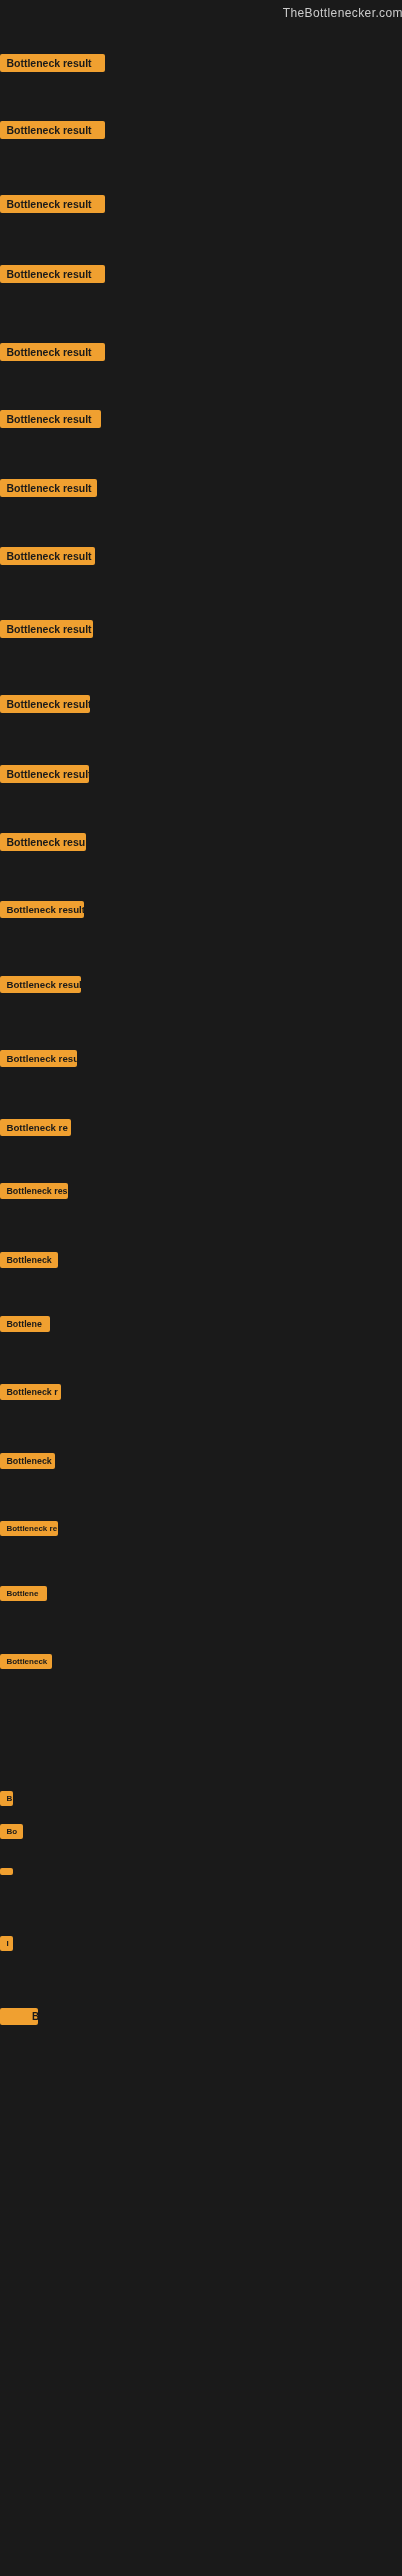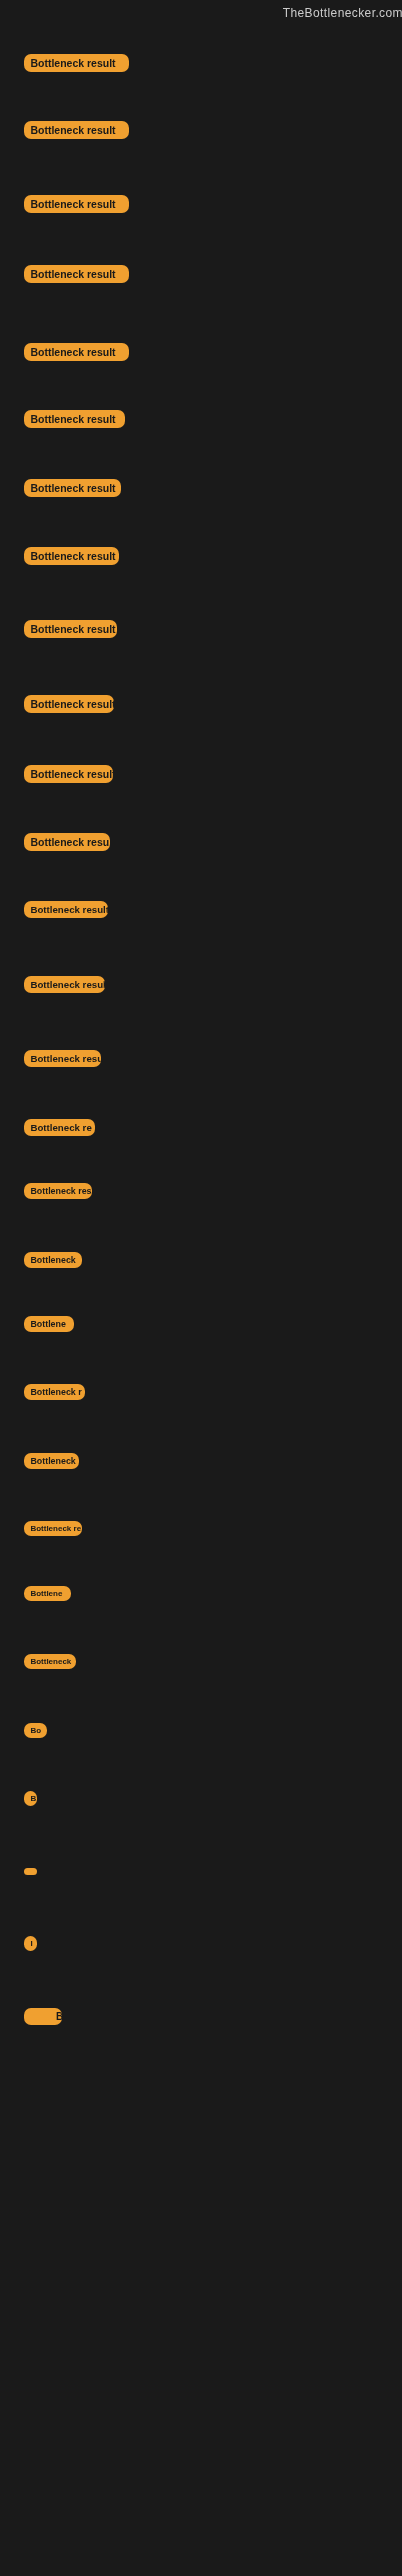--- a/index.html
+++ b/index.html
@@ -25,24 +25,23 @@
       letter-spacing: 0.4px;
     }
 
     .bottleneck-badge {
       background-color: #f0a030;
       color: #1a1a1a;
       font-size: 10.5px;
       font-weight: bold;
       padding: 3.2px 6.4px;
       display: inline-block;
-      border-radius: 7px;
+      border-radius: 2px;
       white-space: nowrap;
       overflow: hidden;
-      margin-left: 24px;
     }
 
     .badge-container {
       position: absolute;
       left: 0;
     }
   </style>
 </head>
 <body>
 
@@ -66,19 +65,19 @@
     <div class="badge-container" style="top: 1026px;"><span class="bottleneck-badge" style="font-size: 9.7px; max-width: 77px; width: 77px;">Bottleneck result</span></div>
     <div class="badge-container" style="top: 1095px;"><span class="bottleneck-badge" style="font-size: 9.7px; max-width: 71px; width: 71px;">Bottleneck re</span></div>
     <div class="badge-container" style="top: 1159px;"><span class="bottleneck-badge" style="font-size: 8.9px; max-width: 68px; width: 68px;">Bottleneck result</span></div>
     <div class="badge-container" style="top: 1228px;"><span class="bottleneck-badge" style="font-size: 8.9px; max-width: 58px; width: 58px;">Bottleneck</span></div>
     <div class="badge-container" style="top: 1292px;"><span class="bottleneck-badge" style="font-size: 8.9px; max-width: 50px; width: 50px;">Bottlene</span></div>
     <div class="badge-container" style="top: 1360px;"><span class="bottleneck-badge" style="font-size: 8.9px; max-width: 61px; width: 72px;">Bottleneck r</span></div>
     <div class="badge-container" style="top: 1429px;"><span class="bottleneck-badge" style="font-size: 8.9px; max-width: 55px; width: 55px;">Bottleneck</span></div>
     <div class="badge-container" style="top: 1497px;"><span class="bottleneck-badge" style="font-size: 8px; max-width: 58px; width: 58px;">Bottleneck re</span></div>
     <div class="badge-container" style="top: 1562px;"><span class="bottleneck-badge" style="font-size: 8px; max-width: 47px; width: 47px;">Bottlene</span></div>
     <div class="badge-container" style="top: 1630px;"><span class="bottleneck-badge" style="font-size: 8px; max-width: 52px; width: 52px;">Bottleneck</span></div>
-    <div class="badge-container" style="top: 1699px;"><span class="bottleneck-badge" style="font-size: 8px; max-width: 22.5px; width: 22.5px;">Bo</span></div>
+    <div class="badge-container" style="top: 1800px;"><span class="bottleneck-badge" style="font-size: 8px; max-width: 22.5px; width: 22.5px;">Bo</span></div>
     <div class="badge-container" style="top: 1767px;"><span class="bottleneck-badge" style="font-size: 8px; max-width: 13px; width: 13px;">B</span></div>
     <div class="badge-container" style="top: 1839px;"><span class="bottleneck-badge" style="font-size: 8px; max-width: 6.4px; width: 6.4px;"></span></div>
     <div class="badge-container" style="top: 1912px;"><span class="bottleneck-badge" style="font-size: 8px; max-width: 8px; width: 8px;">I</span></div>
     <div class="badge-container" style="top: 1984px;"><span class="bottleneck-badge" style="font-size: 10px; max-width: 27px; width: 27px; padding-left: 32px;">Bott</span></div>
   </div>
 
 
 </body></html>

